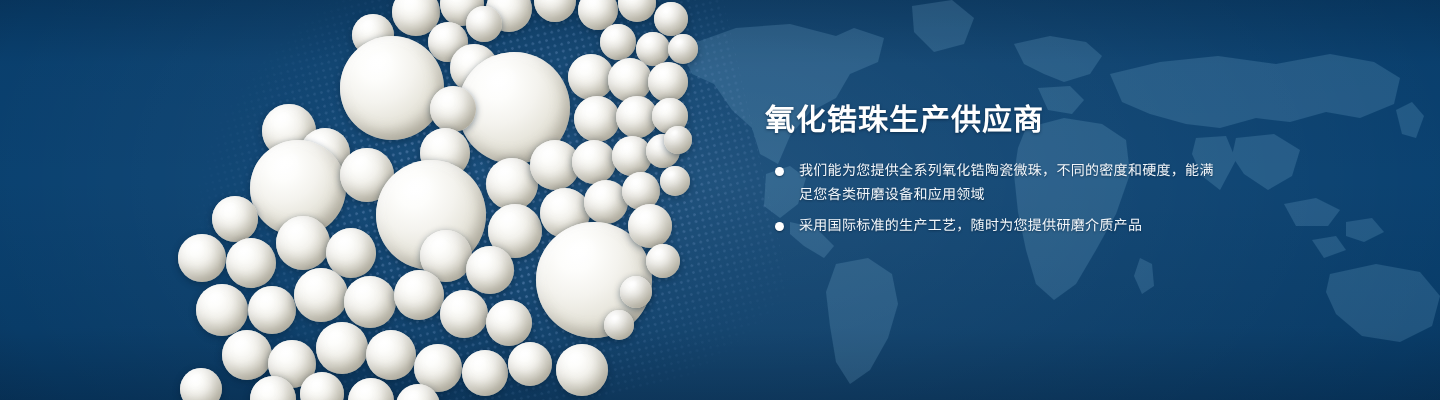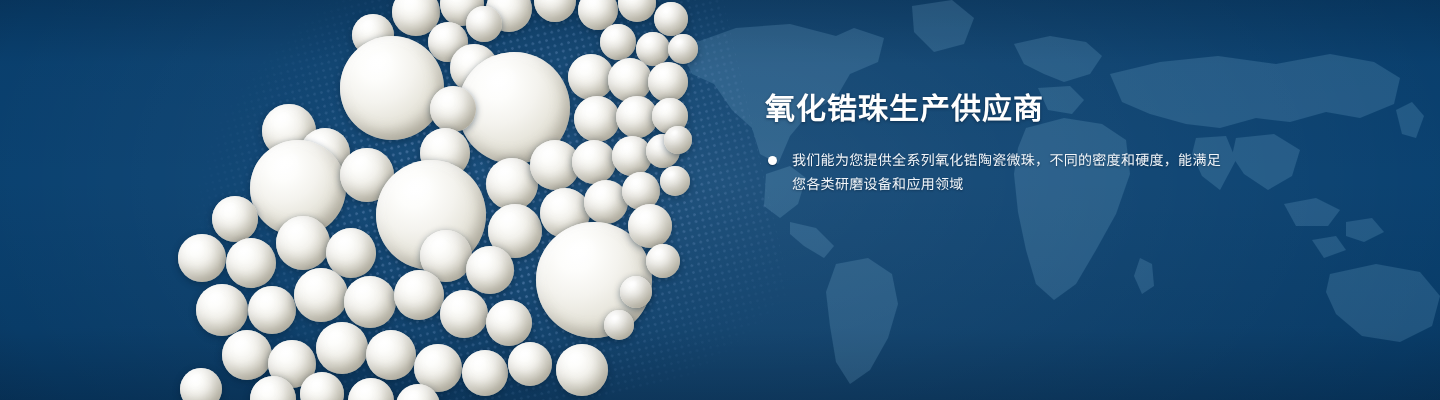--- a/index.html
+++ b/index.html
@@ -117,37 +117,38 @@
     height: 22%;
     border-radius: 50%;
     background: radial-gradient(ellipse at 45% 40%, rgba(255,255,255,0.96), rgba(255,255,255,0) 72%);
     transform: rotate(-22deg);
   }
 
   
   .content {
     position: absolute;
     left: 765px;
-    top: 92px;
+    top: 103px;
     width: 470px;
   }
   .headline {
     margin: 0 0 22px 0;
     font-size: 30px;
     line-height: 1.14;
     font-weight: 700;
     color: #ffffff;
     letter-spacing: 1px;
     text-shadow: 0 1px 3px rgba(2,22,44,0.55);
     white-space: nowrap;
   }
   .bullet-list {
     list-style: none;
-    margin: 1px;
+    margin: 8px;
     padding: 0;
+    font-family: Liberation Serif, serif;
   }
   .bullet-item {
     position: relative;
     padding-left: 26px;
     margin-bottom: 7px;
     font-size: 14px;
     line-height: 24px;
     color: #f2f6fa;
     text-shadow: 0 1px 2px rgba(2,22,44,0.5);
     letter-spacing: 0.3px;
@@ -301,16 +302,20 @@
   </div>
 
   <div class="content">
     <h1 class="headline">氧化锆珠生产供应商</h1>
 
     <ul class="bullet-list">
       <li class="bullet-item">
         <span class="bullet-dot"></span>
         <span>我们能为您提供全系列氧化锆陶瓷微珠，不同的密度和硬度，能满足您各类研磨设备和应用领域</span>
       </li>
+      <li class="bullet-item">
+        <span class="bullet-dot"></span>
+        <span>采用国际标准的生产工艺，随时为您提供研磨介质产品</span>
+      </li>
     </ul>
   </div>
 
 </div>
 
 </body></html>

